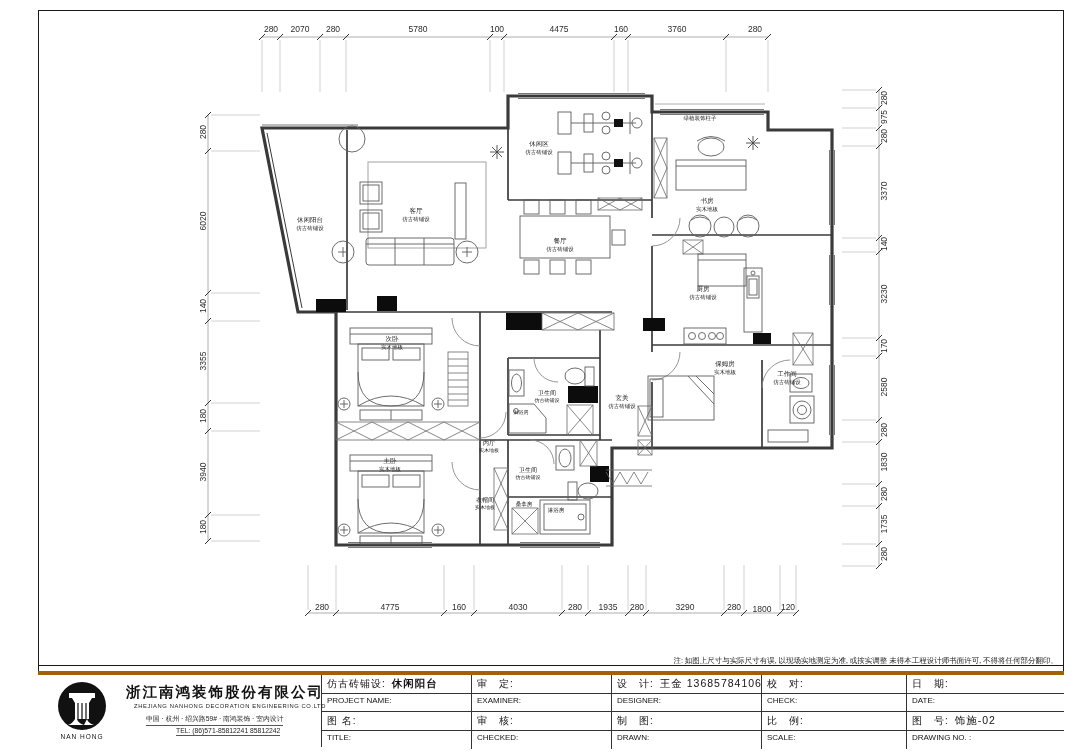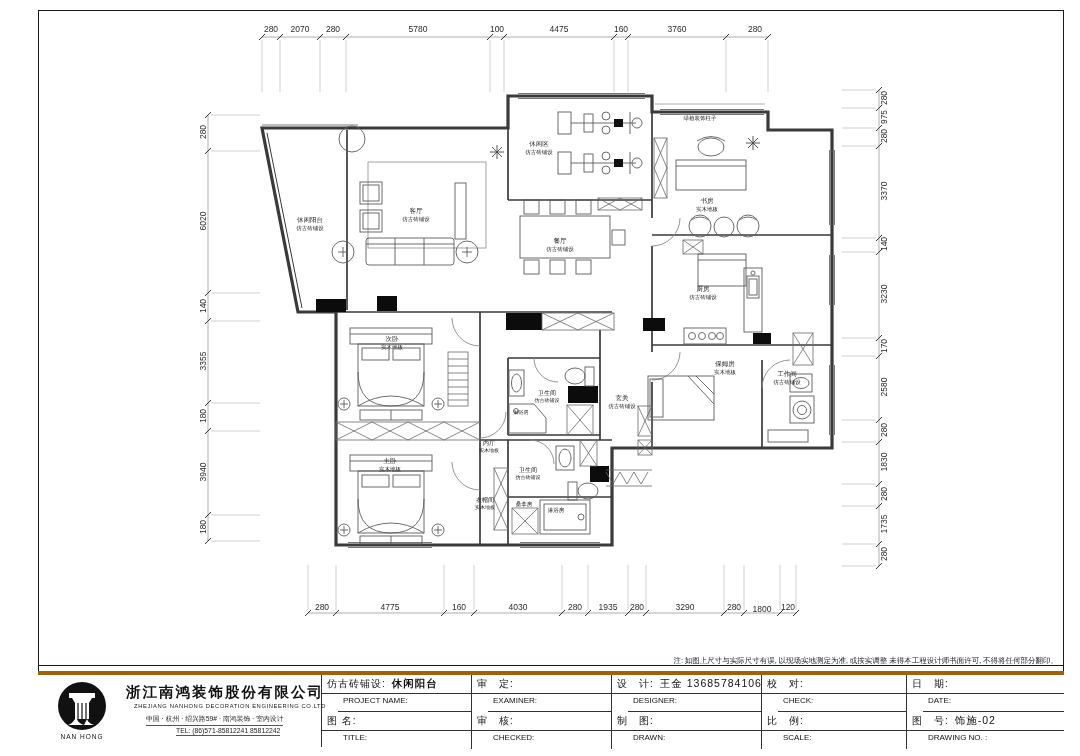--- a/index.html
+++ b/index.html
@@ -16,21 +16,21 @@
   .dtitle .rule{position:absolute;left:60px;top:31px;width:134px;height:3px;background:#111;}
   
   .note{position:absolute;right:22px;top:656px;width:420px;font-size:7.5px;color:#222;text-align:right;white-space:nowrap;font-family:Liberation Serif, serif;}
   
   .tbl1{position:absolute;left:38px;top:665px;width:1026px;height:1px;background:#1a1a1a;}
   .tb{position:absolute;left:38px;top:671px;width:1026px;height:76px;border-top:4px solid #a16207;box-sizing:border-box;display:flex;background:#fff;}
   .logo-cell{position:relative;width:284px;height:100%;border-right:1px solid #333;box-sizing:border-box;}
   .fields{display:grid;grid-template-columns:150px 140px 150px 145px 157px;grid-template-rows:19px 18px 19px 18px;width:742px;}
   .cell{border-right:1px solid #333;border-bottom:1px solid #333;box-sizing:border-box;padding:2px 0 0 5px;white-space:nowrap;overflow:hidden;}
   .cell.cn{font-size:10px;color:#111;letter-spacing:1px;}
-  .cell.en{font-size:8px;color:#111;letter-spacing:0;margin-left:16px;}
+  .cell.en{font-size:8px;color:#111;letter-spacing:0;}
   .cell .val{font-size:10.5px;font-weight:bold;letter-spacing:1px;margin-left:6px;}
   .cell.last{border-right:none;}
   .cell.bot{border-bottom:none;}
   
   .logo-svg{position:absolute;left:16px;top:6px;}
   .logo-en{position:absolute;left:16px;top:58px;width:56px;text-align:center;font-size:6.5px;letter-spacing:1px;color:#111;}
   .co-cn{position:absolute;left:88px;top:8px;font-size:14.5px;font-weight:bold;letter-spacing:2px;color:#111;white-space:nowrap;}
   .co-en{position:absolute;left:96px;top:28px;font-size:5.8px;letter-spacing:.6px;color:#222;white-space:nowrap;}
   .co-ad{position:absolute;left:108px;top:39px;font-size:6.8px;color:#222;white-space:nowrap;border-bottom:.5px solid #555;padding-bottom:1px;}
   .co-tel{position:absolute;left:138px;top:52px;font-size:6.8px;color:#222;white-space:nowrap;border-bottom:.5px solid #555;padding-bottom:1px;}

